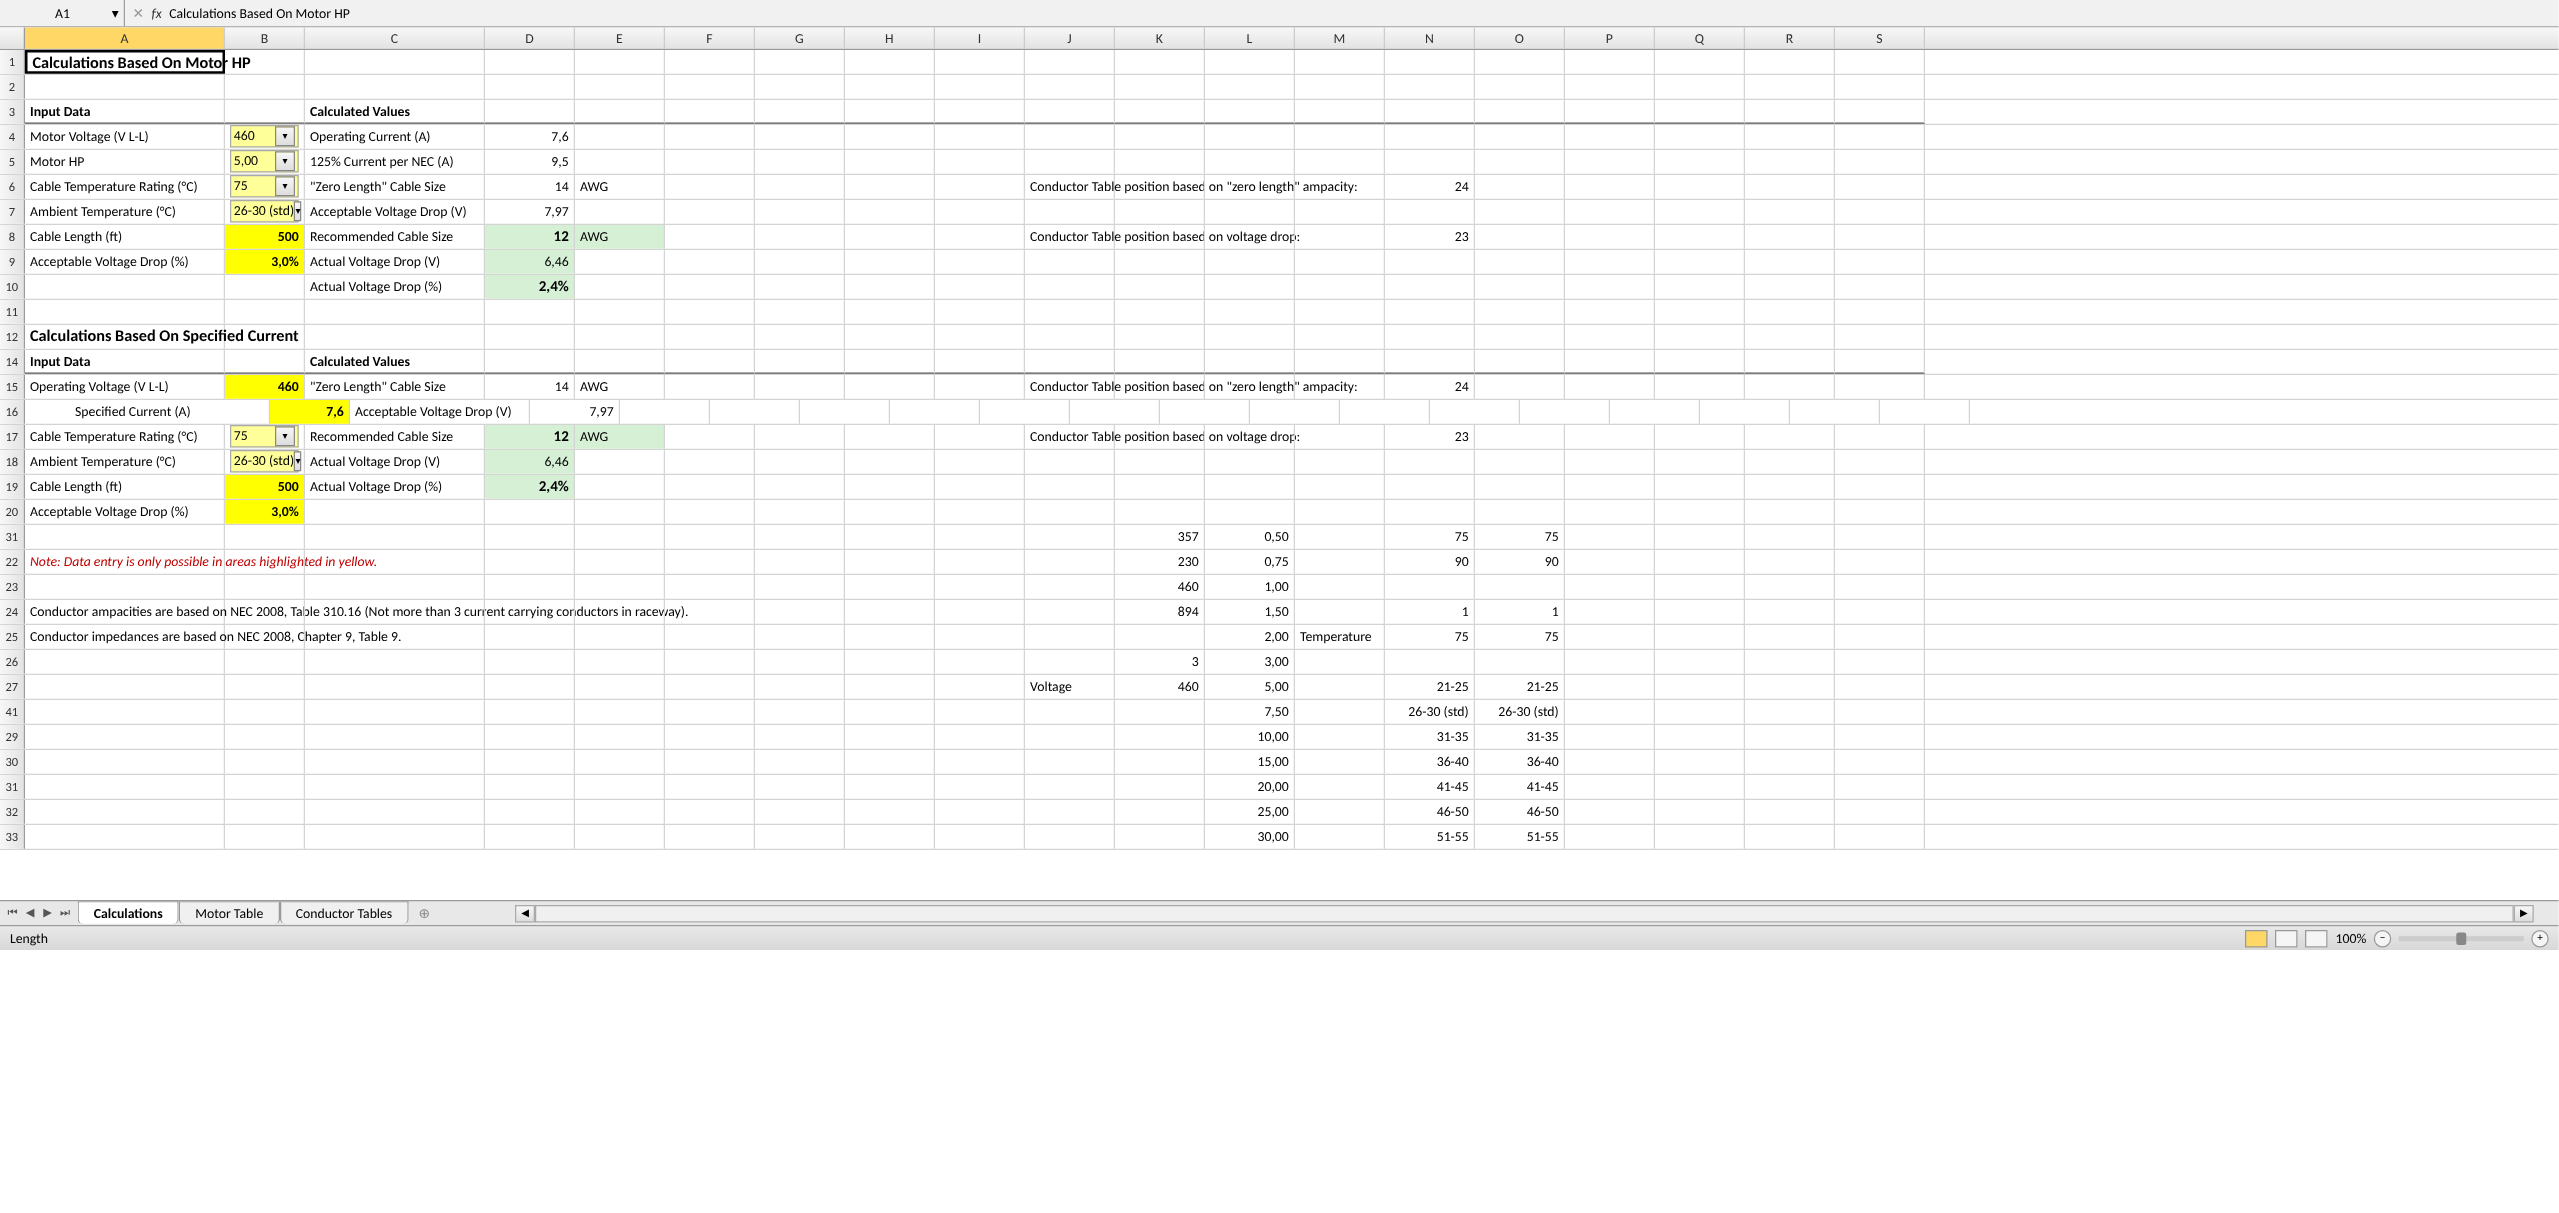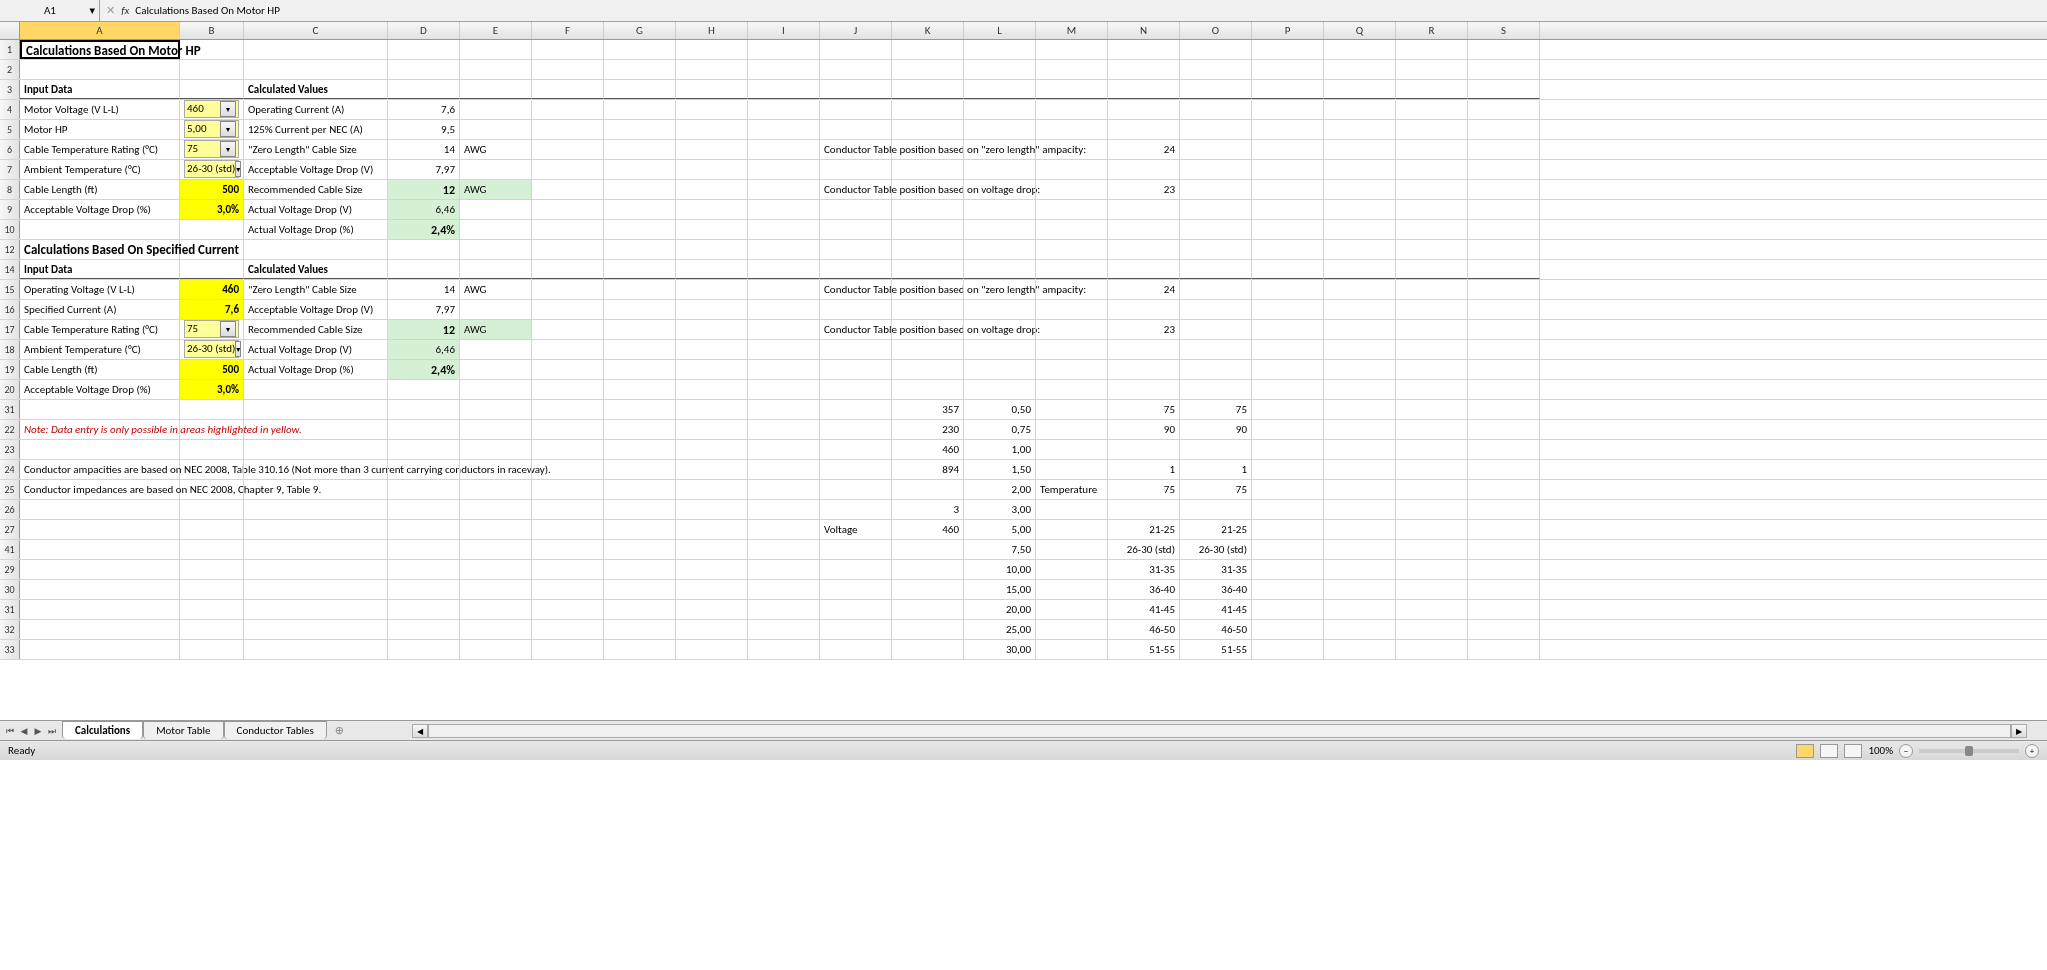--- a/index.html
+++ b/index.html
@@ -323,20 +323,42 @@
         <div class="cell" style="width: 72px;"></div>
         <div class="cell" style="width: 72px;"></div>
         <div class="cell" style="width: 72px;"></div>
         <div class="cell" style="width: 72px;"></div>
         <div class="cell" style="width: 72px;"></div>
         <div class="cell" style="width: 72px;"></div>
         <div class="cell" style="width: 72px;"></div>
         <div class="cell" style="width: 72px;"></div>
       </div>
       <div class="row">
+        <div class="row-h">11</div>
+        <div class="cell" style="width: 160px;"></div>
+        <div class="cell" style="width: 64px;"></div>
+        <div class="cell" style="width: 144px;"></div>
+        <div class="cell" style="width: 72px;"></div>
+        <div class="cell" style="width: 72px;"></div>
+        <div class="cell" style="width: 72px;"></div>
+        <div class="cell" style="width: 72px;"></div>
+        <div class="cell" style="width: 72px;"></div>
+        <div class="cell" style="width: 72px;"></div>
+        <div class="cell" style="width: 72px;"></div>
+        <div class="cell" style="width: 72px;"></div>
+        <div class="cell" style="width: 72px;"></div>
+        <div class="cell" style="width: 72px;"></div>
+        <div class="cell" style="width: 72px;"></div>
+        <div class="cell" style="width: 72px;"></div>
+        <div class="cell" style="width: 72px;"></div>
+        <div class="cell" style="width: 72px;"></div>
+        <div class="cell" style="width: 72px;"></div>
+        <div class="cell" style="width: 72px;"></div>
+      </div>
+      <div class="row">
         <div class="row-h">12</div>
         <div class="cell big" style="width: 160px;">Calculations Based On Specified Current</div>
         <div class="cell" style="width: 64px;"></div>
         <div class="cell" style="width: 144px;"></div>
         <div class="cell" style="width: 72px;"></div>
         <div class="cell" style="width: 72px;"></div>
         <div class="cell" style="width: 72px;"></div>
         <div class="cell" style="width: 72px;"></div>
         <div class="cell" style="width: 72px;"></div>
         <div class="cell" style="width: 72px;"></div>
@@ -390,21 +412,21 @@
         <div class="cell" style="width: 72px;"></div>
         <div class="cell right" style="width: 72px;">24</div>
         <div class="cell" style="width: 72px;"></div>
         <div class="cell" style="width: 72px;"></div>
         <div class="cell" style="width: 72px;"></div>
         <div class="cell" style="width: 72px;"></div>
         <div class="cell" style="width: 72px;"></div>
       </div>
       <div class="row">
         <div class="row-h">16</div>
-        <div class="cell" style="width: 160px;">Specified Current (A)</div>
+        <div class="cell" style="width: 160px; margin-left: 36px;">Specified Current (A)</div>
         <div class="cell yellow-val" style="width: 64px;">7,6</div>
         <div class="cell" style="width: 144px;">Acceptable Voltage Drop (V)</div>
         <div class="cell right" style="width: 72px;">7,97</div>
         <div class="cell" style="width: 72px;"></div>
         <div class="cell" style="width: 72px;"></div>
         <div class="cell" style="width: 72px;"></div>
         <div class="cell" style="width: 72px;"></div>
         <div class="cell" style="width: 72px;"></div>
         <div class="cell" style="width: 72px;"></div>
         <div class="cell" style="width: 72px;"></div>
@@ -818,21 +840,21 @@
     </div>
   <span class="tab-insert">⊕</span>
   <div class="hscroll">
     <div class="hscroll-arrow">◀</div>
     <div class="hscroll-track"></div>
     <div class="hscroll-arrow">▶</div>
   </div>
 </div>
 
 <div class="status">
-  <span>Ready</span>
+  <span>Length</span>
   <div class="status-right">
     <div class="view-btn active"></div>
     <div class="view-btn"></div>
     <div class="view-btn"></div>
     <span>100%</span>
     <div class="zoom-btn">−</div>
     <div class="zoom-slider">
         <div class="zoom-thumb"></div>
       </div>
     <div class="zoom-btn">+</div>

